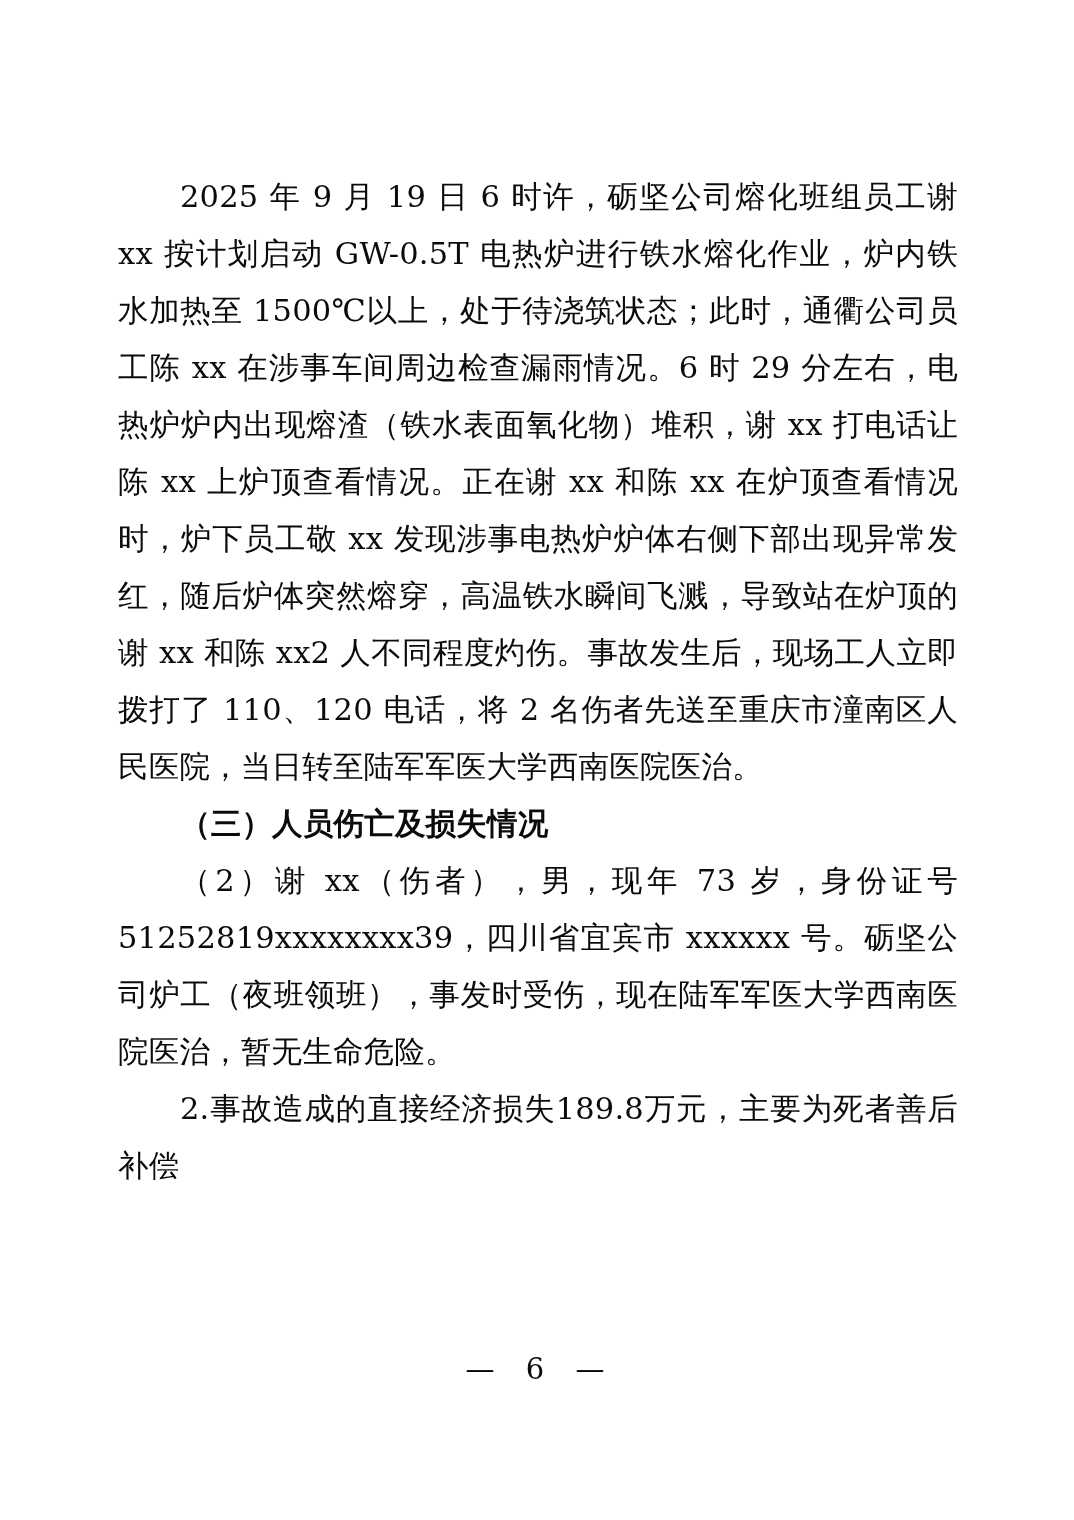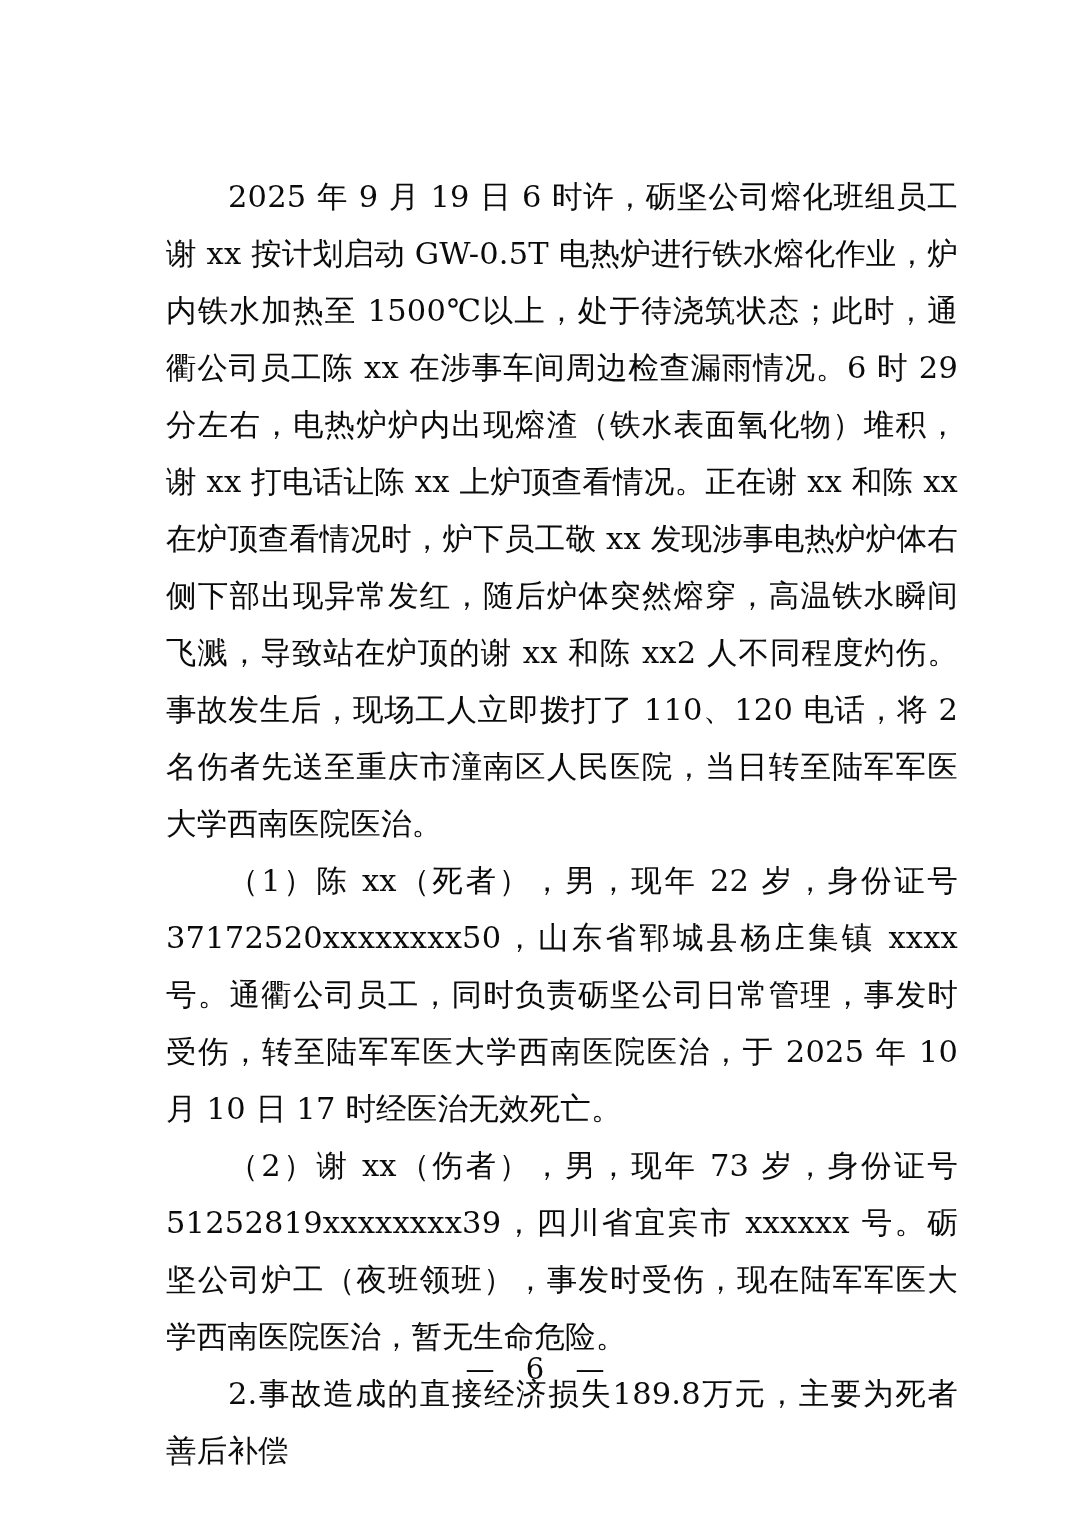--- a/index.html
+++ b/index.html
@@ -34,21 +34,20 @@
   }
   p.indent {
     text-indent: 62px;
   }
   p.heading {
     font-weight: bold;
     text-indent: 62px;
   }
   .blk {
     margin-bottom: 0;
-    margin-left: 48px;
   }
   .footer {
     position: absolute;
     left: 0;
     top: 1352px;
     width: 1074px;
     text-align: center;
     font-size: 29px;
     font-family: "DejaVu Serif", "Liberation Serif", serif;
     letter-spacing: 4px;
@@ -64,23 +63,23 @@
 </style>
 </head>
 <body>
 
 <div class="page">
 
   <div class="content">
 
     <p class="indent blk">2025 年 9 月 19 日 6 时许，砺坚公司熔化班组员工谢 xx 按计划启动 GW-0.5T 电热炉进行铁水熔化作业，炉内铁水加热至 1500℃以上，处于待浇筑状态；此时，通衢公司员工陈 xx 在涉事车间周边检查漏雨情况。6 时 29 分左右，电热炉炉内出现熔渣（铁水表面氧化物）堆积，谢 xx 打电话让陈 xx 上炉顶查看情况。正在谢 xx 和陈 xx 在炉顶查看情况时，炉下员工敬 xx 发现涉事电热炉炉体右侧下部出现异常发红，随后炉体突然熔穿，高温铁水瞬间飞溅，导致站在炉顶的谢 xx 和陈 xx2 人不同程度灼伤。事故发生后，现场工人立即拨打了 110、120 电话，将 2 名伤者先送至重庆市潼南区人民医院，当日转至陆军军医大学西南医院医治。</p>
 
+    <p class="heading blk">（三）人员伤亡及损失情况</p>
 
 
-    <p class="indent blk">（1）陈 xx（死者），男，现年 22 岁，身份证号 37172520xxxxxxxx50，山东省郓城县杨庄集镇 xxxx 号。通衢公司员工，同时负责砺坚公司日常管理，事发时受伤，转至陆军军医大学西南医院医治，于 2025 年 10 月 10 日 17 时经医治无效死亡。</p>
 
     <p class="indent blk">（2）谢 xx（伤者），男，现年 73 岁，身份证号 51252819xxxxxxxx39，四川省宜宾市 xxxxxx 号。砺坚公司炉工（夜班领班），事发时受伤，现在陆军军医大学西南医院医治，暂无生命危险。</p>
 
     <p class="indent blk">2.事故造成的直接经济损失189.8万元，主要为死者善后补偿</p>
 
   </div>
 
   <div class="footer">
     <span class="dash">—</span>
     <span class="pnum">6</span>

